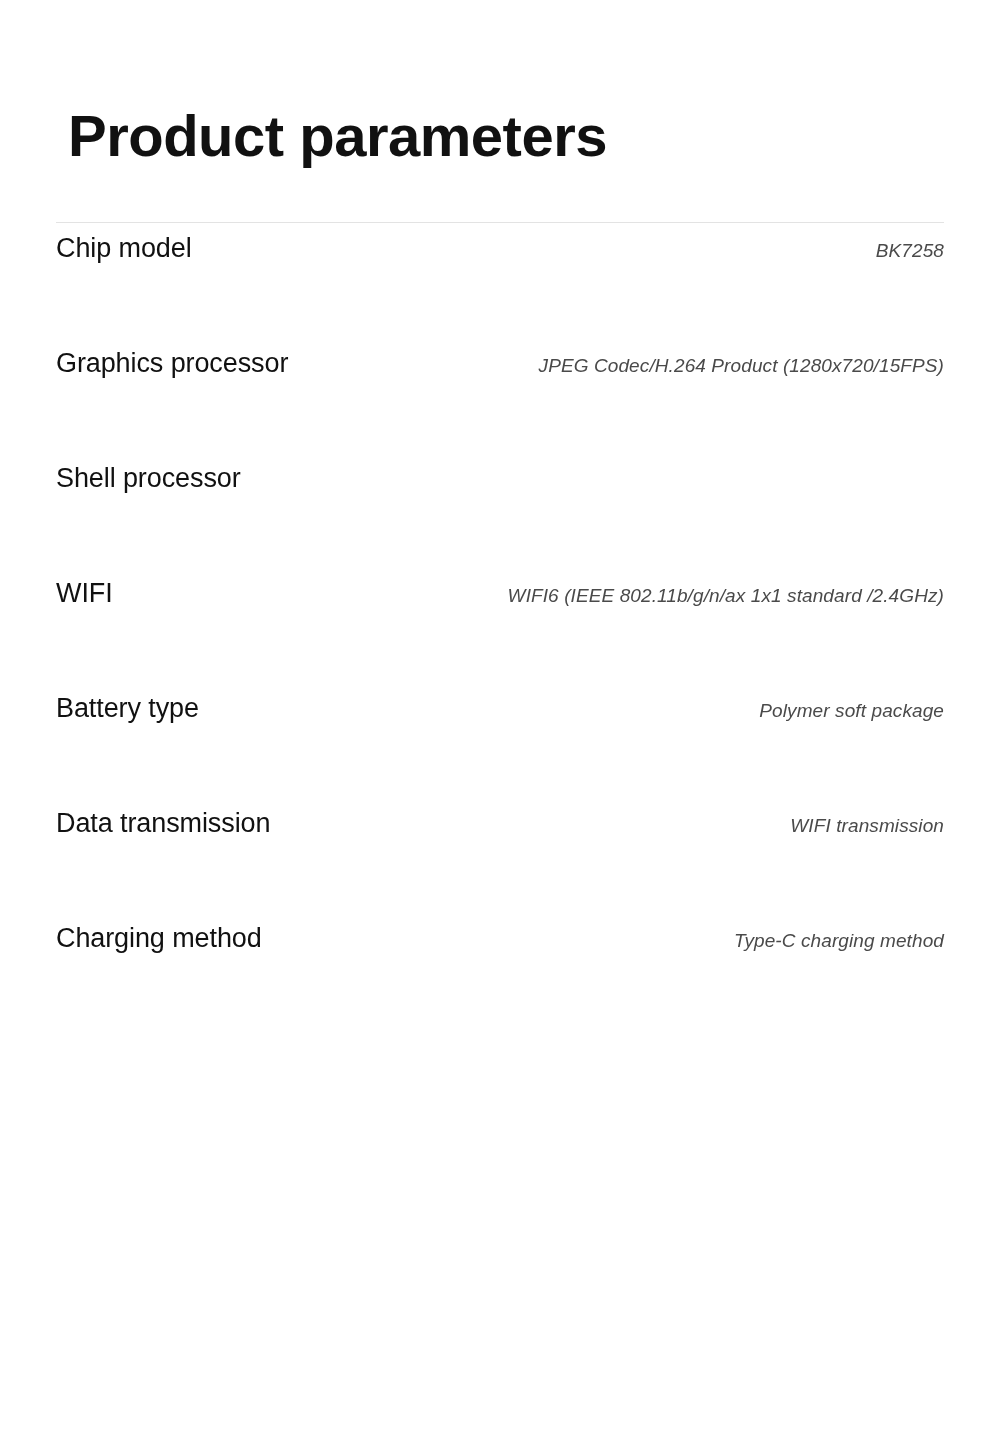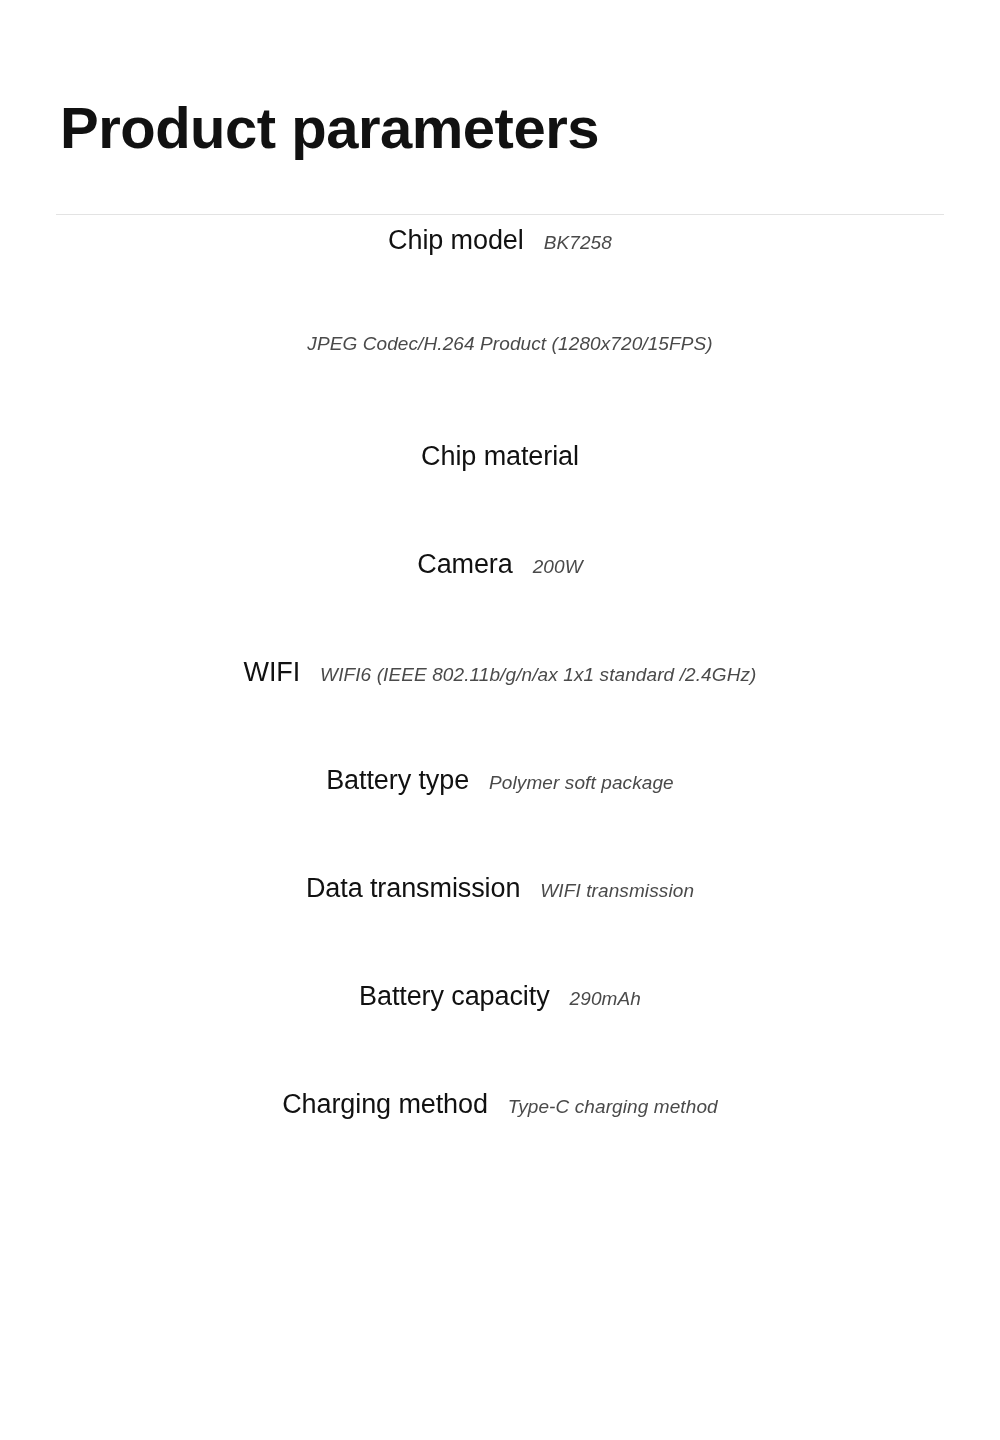--- a/index.html
+++ b/index.html
@@ -19,39 +19,40 @@
     height: 1440px;
     box-sizing: border-box;
     padding: 0 34px;
     position: relative;
   }
   .page-title {
     font-size: 58px;
     font-weight: 700;
     letter-spacing: -0.5px;
     color: #111111;
-    margin: 4px;
+    margin: 12px;
     padding-top: 92px;
     padding-left: 22px;
     line-height: 1.1;
   }
   .title-divider {
     height: 1px;
     background: #e3e3e3;
     margin: 54px 22px 0 22px;
   }
   .spec-table {
     margin-top: 10px;
     padding: 0 22px;
   }
   .spec-row {
     display: flex;
     align-items: baseline;
-    justify-content: center;
+    justify-content: space-between;
     height: 108px;
+    margin-top: 7px;
   }
   .spec-label {
     font-size: 27px;
     font-weight: 500;
     color: #111111;
     white-space: nowrap;
     letter-spacing: -0.1px;
   }
   .spec-value {
     font-size: 19px;
@@ -73,52 +74,45 @@
   <div class="title-divider"></div>
 
   <div class="spec-table">
 
     <div class="spec-row">
       <div class="spec-label">Chip model</div>
       <div class="spec-value">BK7258</div>
     </div>
 
     <div class="spec-row">
+      <div class="spec-label">Graphics processor</div>
       <div class="spec-value">JPEG Codec/H.264 Product (1280x720/15FPS)</div>
     </div>
 
     <div class="spec-row">
-      <div class="spec-label">Chip material</div>
+      <div class="spec-label">Shell processor</div>
     </div>
 
-    <div class="spec-row">
-      <div class="spec-label">Camera</div>
-      <div class="spec-value">200W</div>
-    </div>
 
 
     <div class="spec-row">
       <div class="spec-label">WIFI</div>
       <div class="spec-value">WIFI6 (IEEE 802.11b/g/n/ax 1x1 standard /2.4GHz)</div>
     </div>
 
     <div class="spec-row">
       <div class="spec-label">Battery type</div>
       <div class="spec-value">Polymer soft package</div>
     </div>
 
     <div class="spec-row">
       <div class="spec-label">Data transmission</div>
       <div class="spec-value">WIFI transmission</div>
     </div>
 
-    <div class="spec-row">
-      <div class="spec-label">Battery capacity</div>
-      <div class="spec-value">290mAh</div>
-    </div>
 
     <div class="spec-row">
       <div class="spec-label">Charging method</div>
       <div class="spec-value">Type-C charging method</div>
     </div>
 
   </div>
 </div>
 
 </body></html>

